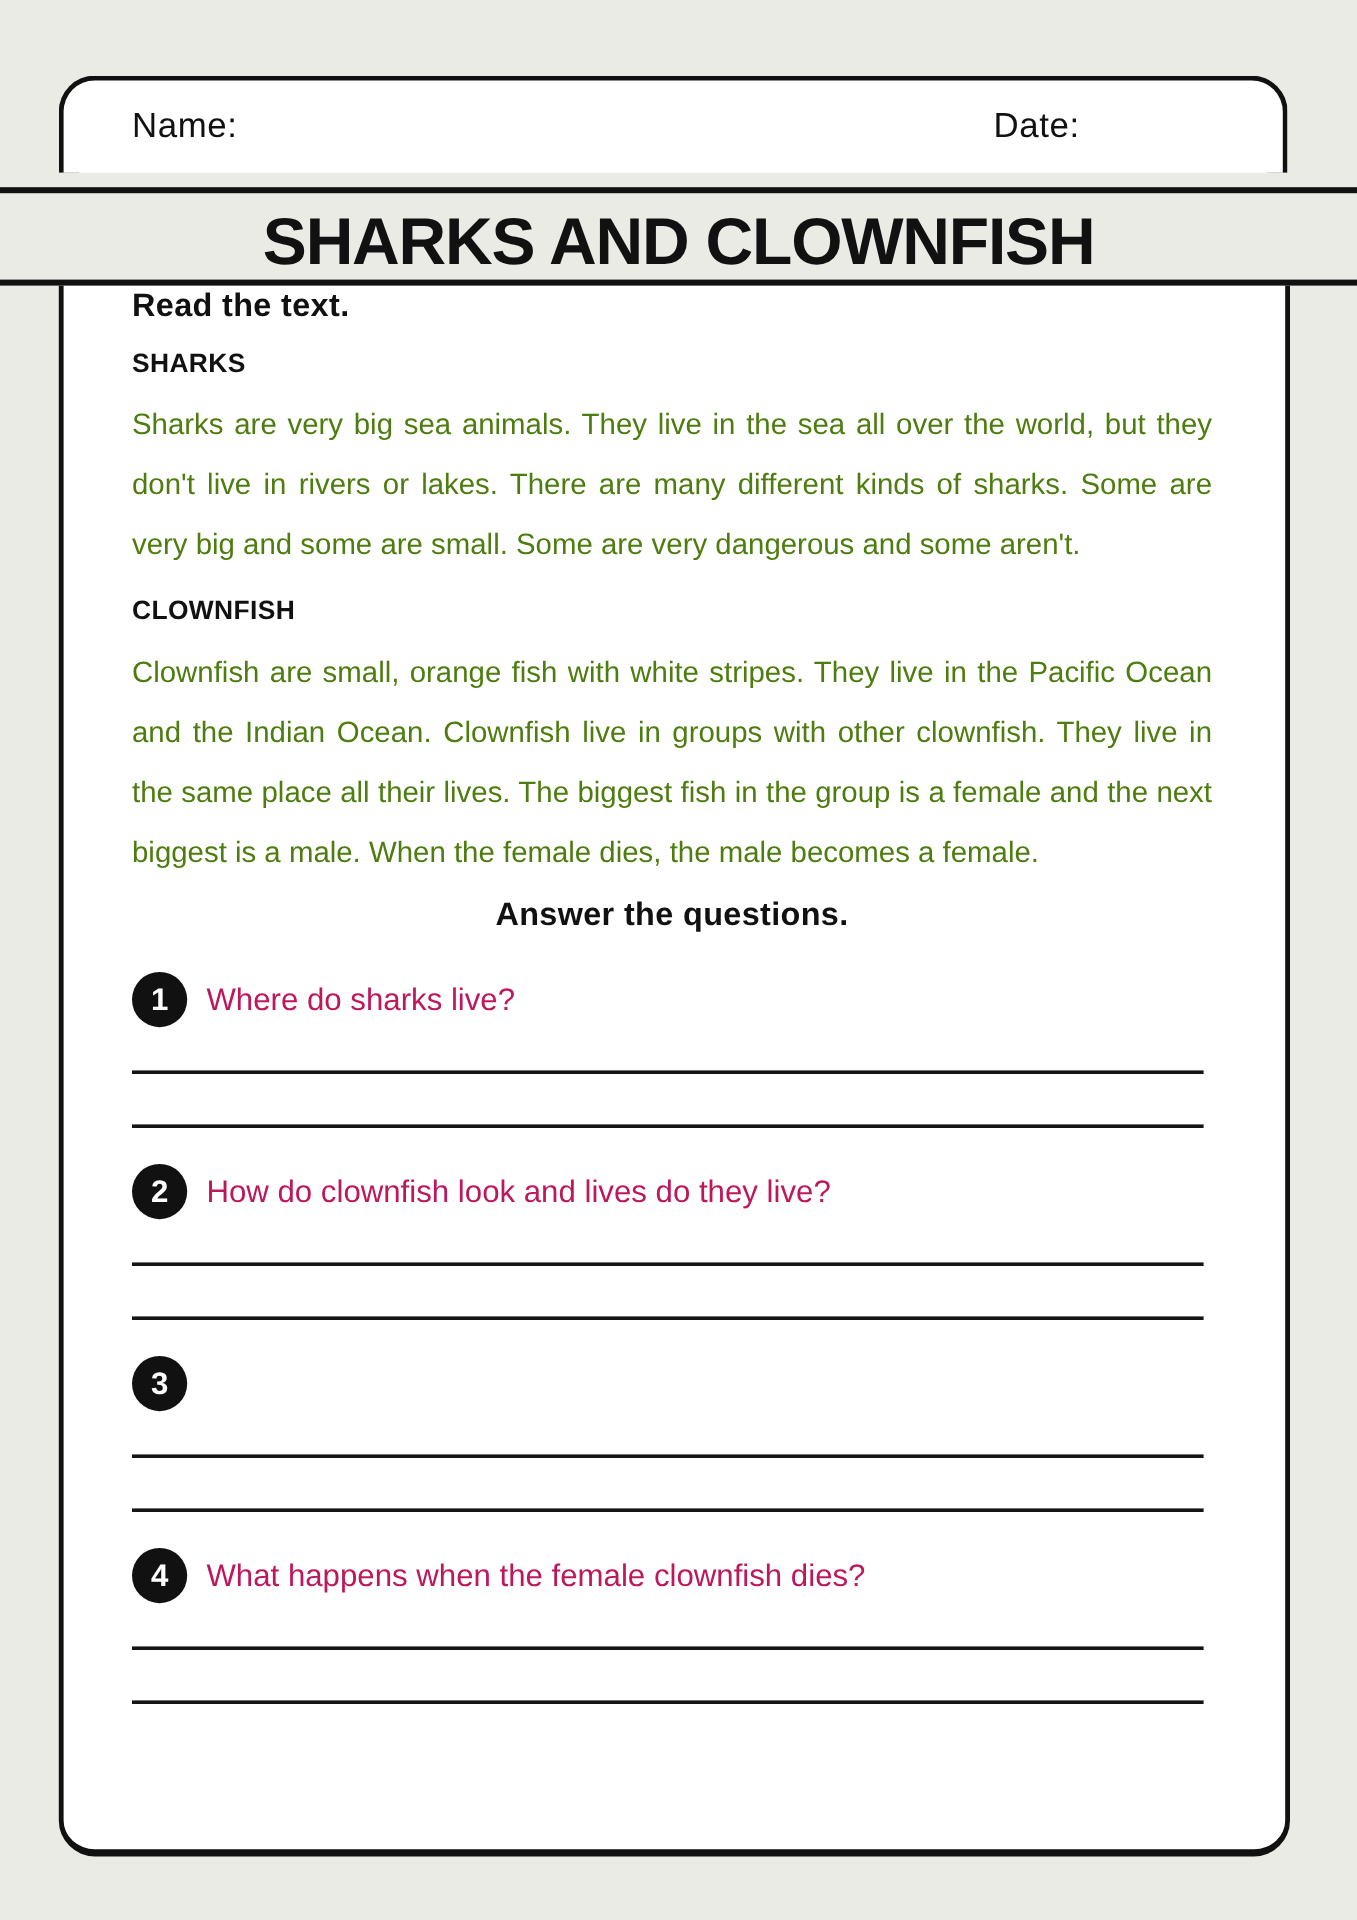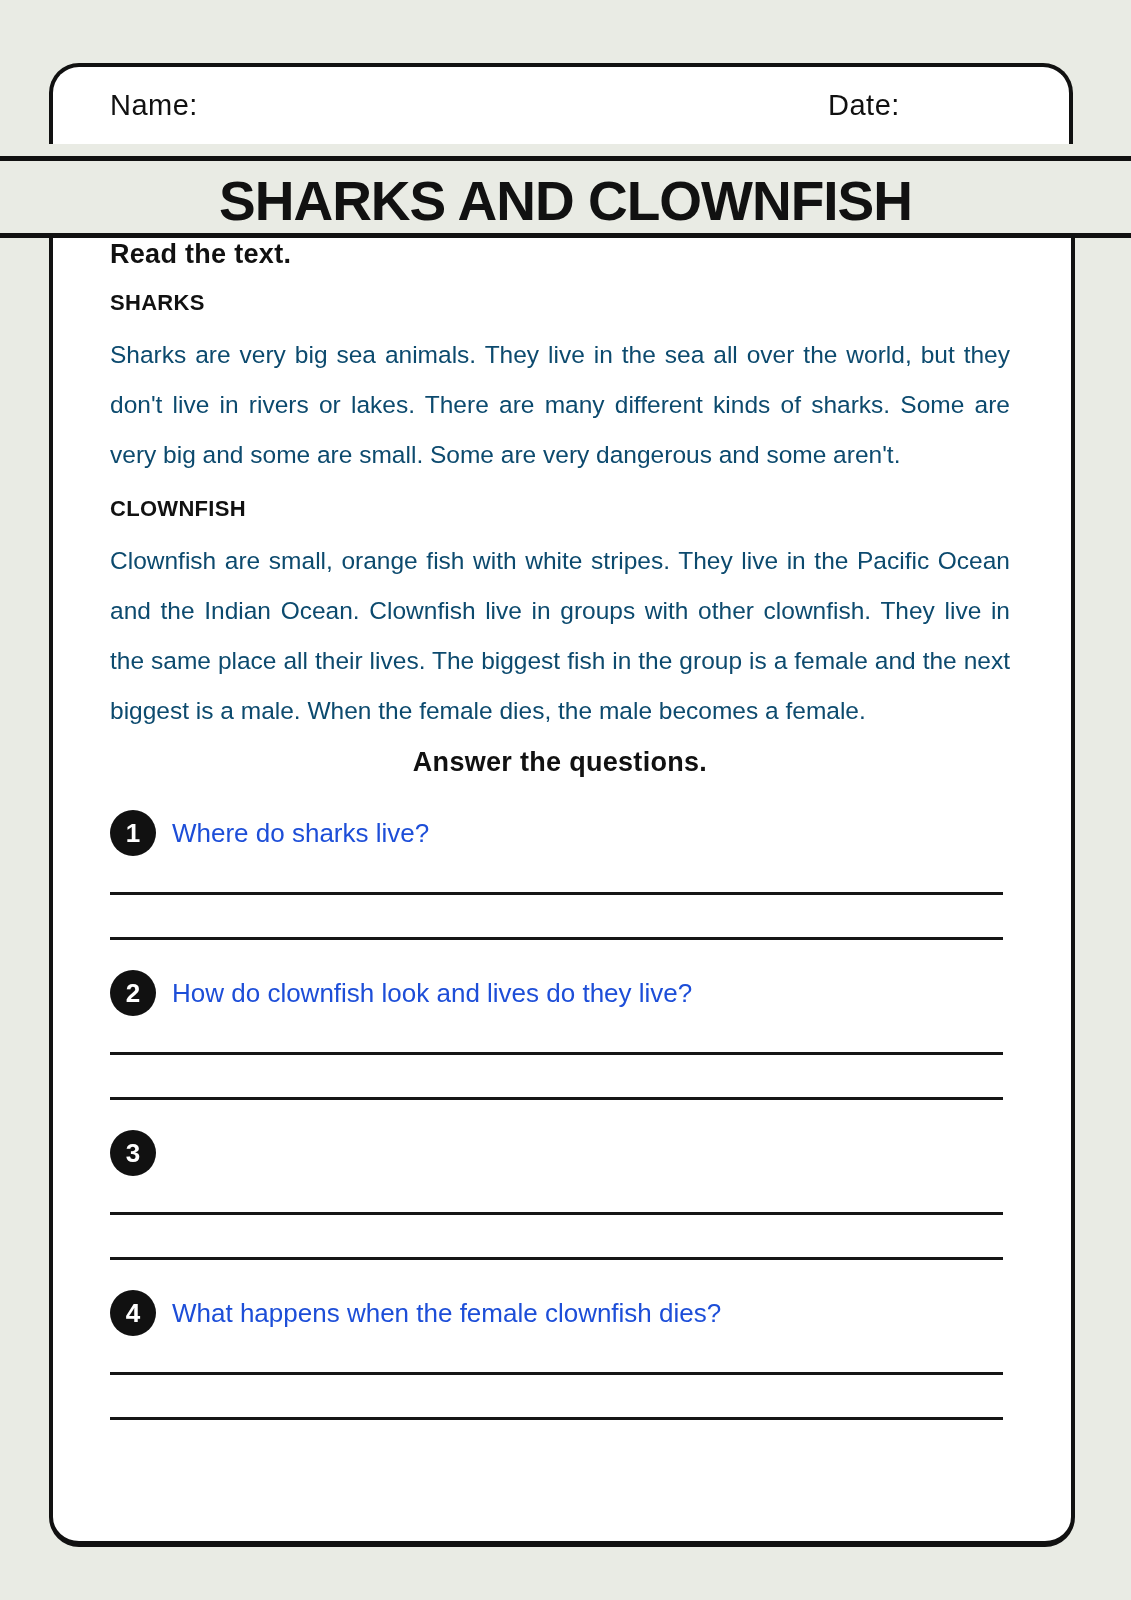--- a/index.html
+++ b/index.html
@@ -72,21 +72,21 @@
     margin-top: 20px;
     font-size: 22px; font-weight: bold;
     line-height: 26px;
     letter-spacing: 0.3px;
   }
   .passage-heading + .passage-text { margin-top: 14px; }
   .passage-text {
     font-size: 24.5px;
     line-height: 50px;
     text-align: justify;
-    color: #0c4a6e;
+    color: #4d7c0f;
   }
   .passage-heading.second { margin-top: 16px; }
   .answer-instruction {
     margin-top: 10px;
     font-size: 27px; font-weight: bold;
     line-height: 32px;
     letter-spacing: 0.3px;
     text-align: center;
   }
 
@@ -102,21 +102,21 @@
     border-radius: 50%;
     background: #111111;
     color: #ffffff;
     font-size: 26px; font-weight: bold;
     display: flex; align-items: center; justify-content: center;
     flex: 0 0 46px;
   }
   .question-text {
     margin-left: 16px;
     font-size: 26px;
-    color: #1d4ed8;
+    color: #be185d;
     white-space: nowrap;
     text-align: center;
   }
   .answer-line {
     width: 893px; height: 0;
     border-bottom: 3px solid #161616;
   }
   .answer-line.line-1 { margin-top: 36px; }
   .answer-line.line-2 { margin-top: 42px; }
 </style>

